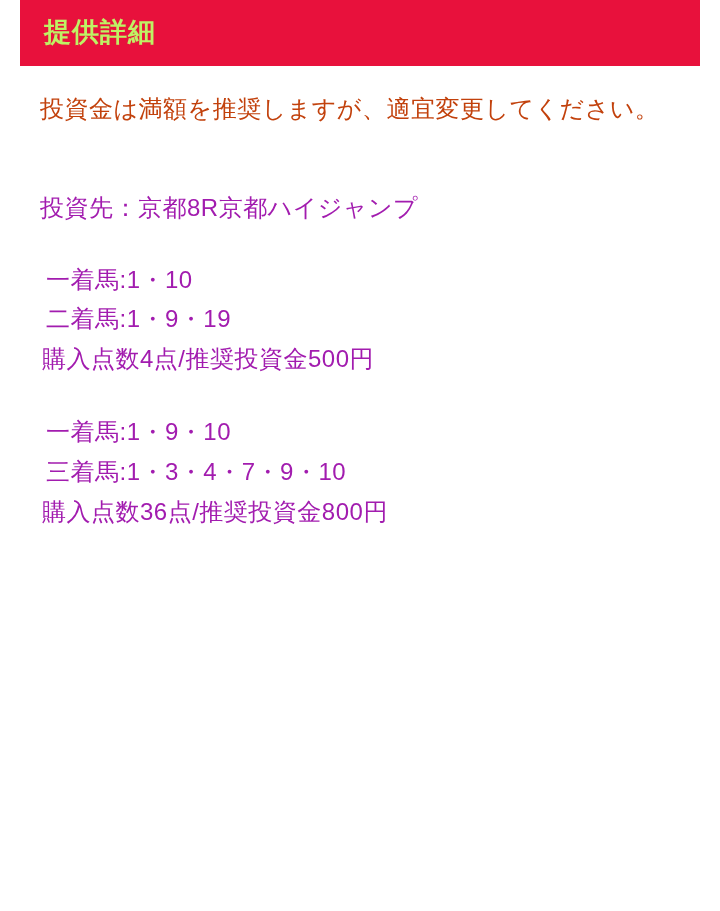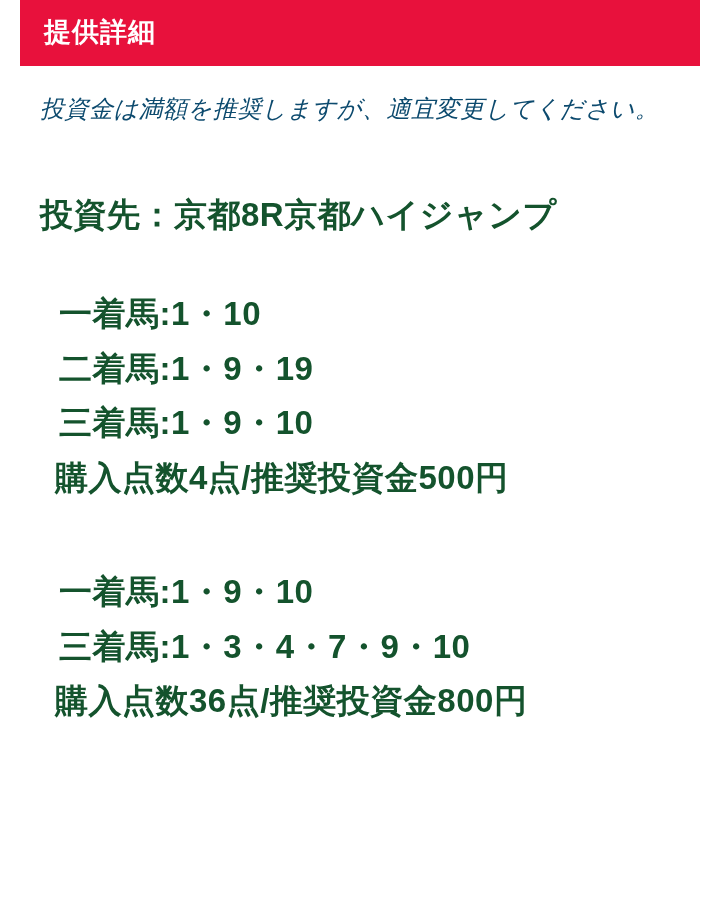--- a/index.html
+++ b/index.html
@@ -18,65 +18,64 @@
     width: 720px;
     height: 911px;
     padding: 0 20px 0 20px;
     background: #ffffff;
   }
   .section {
     width: 100%;
   }
   .section-header {
     background: #e8113c;
-    color: #ffffff;
+    color: #bef264;
     font-size: 27px;
     font-weight: bold;
     letter-spacing: 1px;
     padding: 16px 0 16px 24px;
     box-sizing: border-box;
   }
   .section-header.first {
     padding-top: 14px;
     padding-bottom: 16px;
   }
   .body-block {
     padding: 22px 20px 20px 20px;
     box-sizing: border-box;
   }
   .body-text {
     font-size: 24px;
     line-height: 1.75;
-    color: #0c4a6e;
+    color: #c2410c;
     letter-spacing: 0.5px;
-    font-style: italic;
   }
   .spacer-sm {
     height: 14px;
   }
   .content-block {
     padding: 24px 20px 10px 20px;
     box-sizing: border-box;
   }
   .content-line {
-    font-size: 33px;
-    font-weight: bold;
-    color: #14532d;
+    font-size: 24px;
+    font-weight: normal;
+    color: #a21caf;
     line-height: 1.65;
     letter-spacing: 0.5px;
     white-space: pre;
   }
   .content-line.indent {
     padding-left: 4px;
   }
   .blank-line {
     height: 30px;
   }
   .group {
-    margin: 15px;
+    margin: 2px;
   }
 </style>
 </head>
 <body>
 
 <div class="page">
 
   <div class="section">
     <div class="section-header first">提供詳細</div>
     <div class="body-block">
@@ -90,21 +89,20 @@
 
     <div class="content-block">
 
       <div class="content-line">投資先：京都8R京都ハイジャンプ</div>
 
       <div class="blank-line"></div>
 
       <div class="group">
         <div class="content-line indent">一着馬:1・10</div>
         <div class="content-line indent">二着馬:1・9・19</div>
-        <div class="content-line indent">三着馬:1・9・10</div>
         <div class="content-line">購入点数4点/推奨投資金500円</div>
       </div>
 
       <div class="blank-line"></div>
 
       <div class="group">
         <div class="content-line indent">一着馬:1・9・10</div>
         <div class="content-line indent">三着馬:1・3・4・7・9・10</div>
         <div class="content-line">購入点数36点/推奨投資金800円</div>
       </div>

